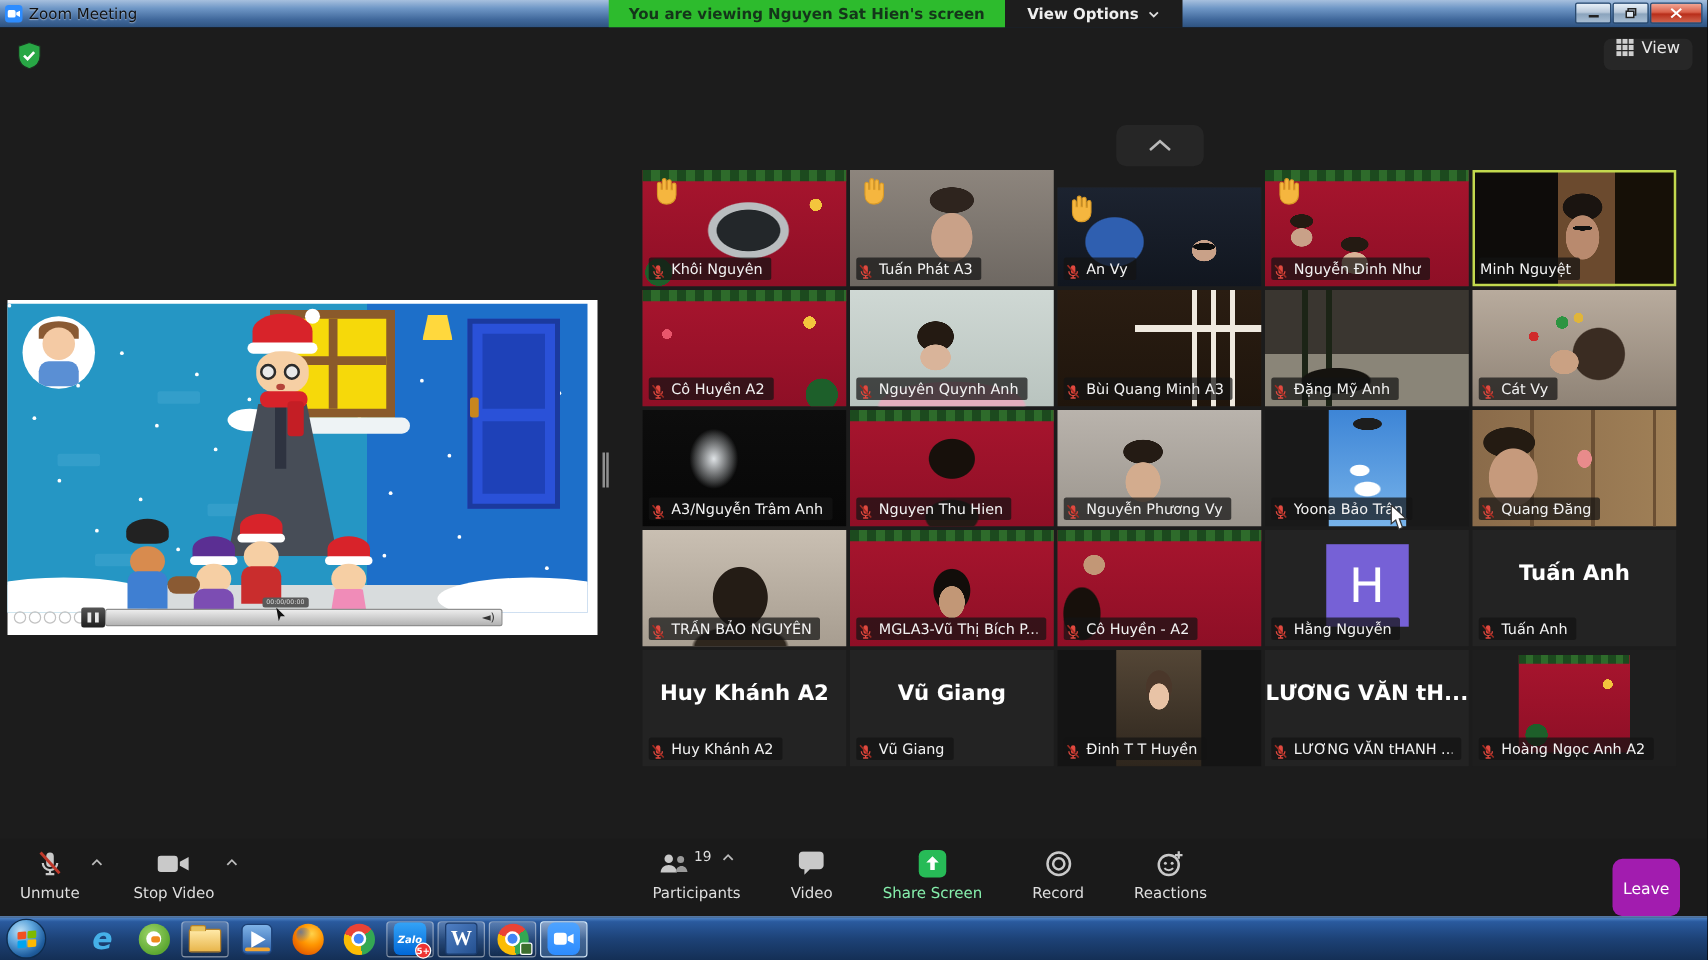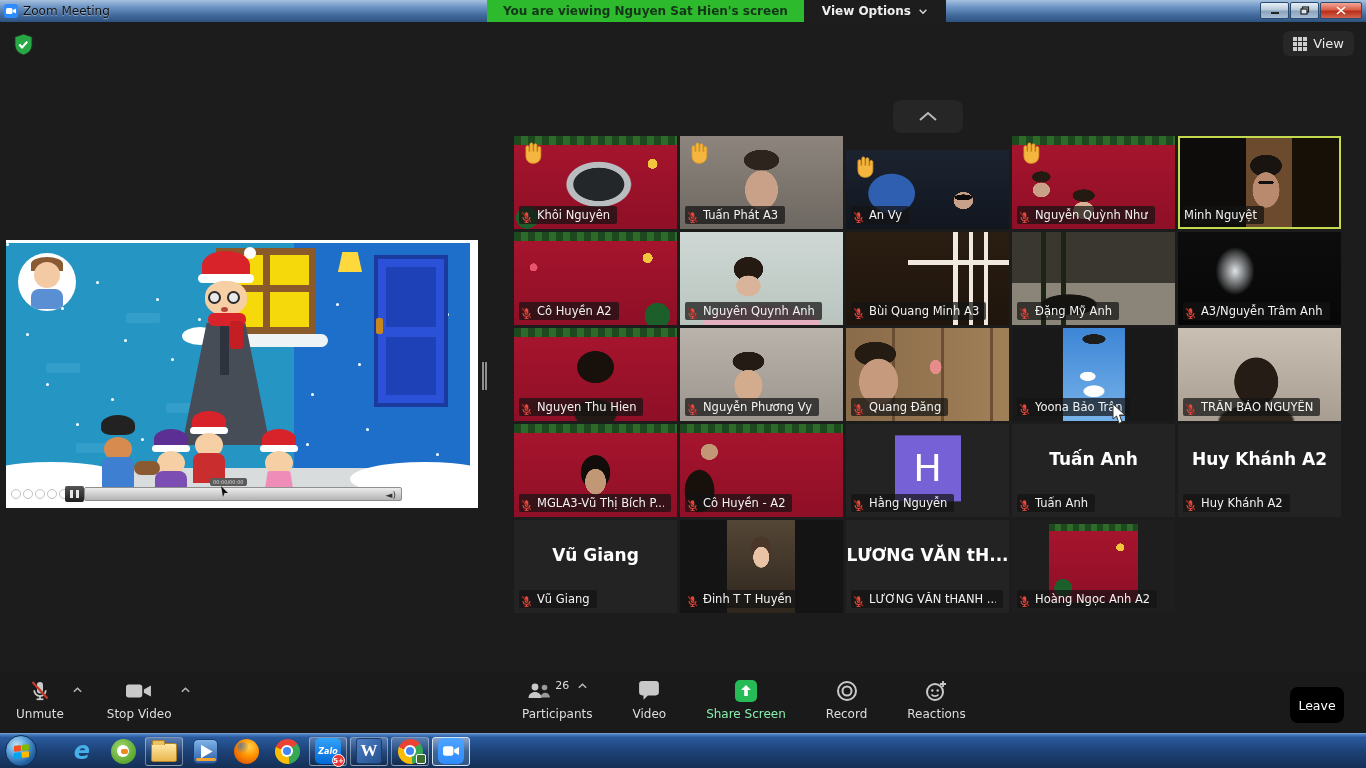--- a/index.html
+++ b/index.html
@@ -25,21 +25,21 @@
   .win-btn { width:29px; height:17px; border:1px solid #2a4a6e; border-radius:2px; margin-left:1px;
     background:linear-gradient(180deg,#e8f0f8 0%,#b9c9da 45%,#8ba4bd 55%,#a9bed4 100%);
     display:flex; align-items:center; justify-content:center; font-size:10px; color:#222; }
   .win-btn.close { width:42px; background:linear-gradient(180deg,#f2a695 0%,#d9604a 45%,#b82e1a 55%,#d1654f 100%); color:#fff; }
   .win-btn svg { width:10px; height:9px; }
 
   
   .stage { position:absolute; left:0; top:22px; width:1366px; height:711px; background:#1c1c1c; }
   .shield { position:absolute; left:13px; top:11px; width:21px; height:23px; }
   .view-btn { position:absolute; right:12px; top:9px; height:25px; background:#272727; border-radius:6px;
-    display:flex; align-items:center; gap:6px; padding:0 10px; color:#e8e8e8; font-size:13px; }
+    display:flex; align-items:flex-start; gap:6px; padding:0 10px; color:#e8e8e8; font-size:13px; }
   .collapse-btn { position:absolute; left:893px; top:78px; width:70px; height:33px; background:#262626;
     border-radius:8px; display:flex; align-items:center; justify-content:center; }
 
   
   .shared { position:absolute; left:6px; top:218px; width:472px; height:268px; background:#fff; }
   .cartoon { position:absolute; left:0; top:3px; width:464px; height:247px; overflow:hidden;
     background:linear-gradient(90deg,#2596c4 0 62%,#1d6fc9 62% 100%); }
   .brick { position:absolute; width:34px; height:10px; background:#3fa6cf; border-radius:2px; opacity:.55; }
   .snow { position:absolute; left:0; top:0; width:3px; height:3px; border-radius:50%; background:#fff;
     box-shadow:28px 22px #fff,55px 64px #fff,90px 38px #fff,118px 96px #fff,150px 55px #fff,
@@ -257,21 +257,21 @@
 
   
   .ztoolbar { position:absolute; left:0; bottom:0; width:100%; height:62px; background:#1a1a1a; }
   .tb-left { position:absolute; left:16px; top:7px; display:flex; align-items:flex-start; }
   .tb-item { display:flex; flex-direction:column; align-items:center; gap:3px; color:#dedede; font-size:12px; }
   .tb-item .ic { height:26px; display:flex; align-items:center; justify-content:center; }
   .tb-caret { margin:8px 10px 0 8px; }
   .tb-center { position:absolute; left:522px; top:7px; display:flex; align-items:flex-start; gap:40px; }
   .pcount { font-size:11px; color:#ddd; margin-left:3px; position:relative; top:-6px; }
   .share-item { color:#86efac; }
-  .leave-btn { position:absolute; right:22px; top:16px; width:54px; height:36px; background:#000000;
+  .leave-btn { position:absolute; right:22px; top:16px; width:54px; height:46px; background:#a21caf;
     border-radius:8px; color:#fff; font-size:12.5px; display:flex; align-items:center; justify-content:center;text-align:right; }
   .wtaskbar { position:absolute; left:0; top:733px; width:1366px; height:35px;
     background:linear-gradient(180deg,#4f85c8 0%,#2a5a9e 10%,#1d4277 50%,#142f55 100%);
     border-top:1px solid #6d9bd4; display:flex; align-items:center; }
   .start-orb { width:32px; height:32px; margin:0 8px 0 5px; border-radius:50%;
     background:radial-gradient(circle at 35% 30%, #bfe0f5 0%, #5ea6dd 35%, #1f5d9e 70%, #123c6b 100%);
     border:1px solid #0e2c4e; display:flex; align-items:center; justify-content:center; }
   .flag { width:15px; height:13px; display:grid; grid-template-columns:7px 7px; grid-auto-rows:6px; gap:1px; transform:skewY(-6deg); }
   .flag i { border-radius:1px; }
   .flag i:nth-child(1){background:#f25022;} .flag i:nth-child(2){background:#7fba00;}
@@ -535,21 +535,21 @@
     <div class="nameplate">
       <span class="mic-ic">
         <svg viewBox="0 0 16 16" width="13" height="13">
                 <path d="M8 1.5a2.2 2.2 0 012.2 2.2v4a2.2 2.2 0 01-4.4 0v-4A2.2 2.2 0 018 1.5z" fill="#e0493f"></path>
                 <path d="M3.8 7.5a4.2 4.2 0 008.4 0" stroke="#e0493f" fill="none" stroke-width="1.3"></path>
                 <line x1="8" y1="11.7" x2="8" y2="14" stroke="#e0493f" stroke-width="1.3"></line>
                 <line x1="5.5" y1="14" x2="10.5" y2="14" stroke="#e0493f" stroke-width="1.3"></line>
                 <line x1="2.5" y1="1.5" x2="13.5" y2="13.5" stroke="#9e2b22" stroke-width="1.6"></line>
               </svg>
       </span>
-      <span class="pname">Nguyễn Quỳnh Như</span>
+      <span class="pname">Nguyễn Đinh Như</span>
     </div>
   </div>
         <div class="tile v-woman-glasses active">
 
     <div class="nameplate">
 
       <span class="pname">Minh Nguyệt</span>
     </div>
   </div>
         <div class="tile v-xmas-card">
@@ -605,20 +605,35 @@
                 <path d="M8 1.5a2.2 2.2 0 012.2 2.2v4a2.2 2.2 0 01-4.4 0v-4A2.2 2.2 0 018 1.5z" fill="#e0493f"></path>
                 <path d="M3.8 7.5a4.2 4.2 0 008.4 0" stroke="#e0493f" fill="none" stroke-width="1.3"></path>
                 <line x1="8" y1="11.7" x2="8" y2="14" stroke="#e0493f" stroke-width="1.3"></line>
                 <line x1="5.5" y1="14" x2="10.5" y2="14" stroke="#e0493f" stroke-width="1.3"></line>
                 <line x1="2.5" y1="1.5" x2="13.5" y2="13.5" stroke="#9e2b22" stroke-width="1.6"></line>
               </svg>
       </span>
       <span class="pname">Đặng Mỹ Anh</span>
     </div>
   </div>
+        <div class="tile v-girl-reindeer">
+
+    <div class="nameplate">
+      <span class="mic-ic">
+        <svg viewBox="0 0 16 16" width="13" height="13">
+                <path d="M8 1.5a2.2 2.2 0 012.2 2.2v4a2.2 2.2 0 01-4.4 0v-4A2.2 2.2 0 018 1.5z" fill="#e0493f"></path>
+                <path d="M3.8 7.5a4.2 4.2 0 008.4 0" stroke="#e0493f" fill="none" stroke-width="1.3"></path>
+                <line x1="8" y1="11.7" x2="8" y2="14" stroke="#e0493f" stroke-width="1.3"></line>
+                <line x1="5.5" y1="14" x2="10.5" y2="14" stroke="#e0493f" stroke-width="1.3"></line>
+                <line x1="2.5" y1="1.5" x2="13.5" y2="13.5" stroke="#9e2b22" stroke-width="1.6"></line>
+              </svg>
+      </span>
+      <span class="pname">Cát Vy</span>
+    </div>
+  </div>
         <div class="tile v-dark-blob">
 
     <div class="nameplate">
       <span class="mic-ic">
         <svg viewBox="0 0 16 16" width="13" height="13">
                 <path d="M8 1.5a2.2 2.2 0 012.2 2.2v4a2.2 2.2 0 01-4.4 0v-4A2.2 2.2 0 018 1.5z" fill="#e0493f"></path>
                 <path d="M3.8 7.5a4.2 4.2 0 008.4 0" stroke="#e0493f" fill="none" stroke-width="1.3"></path>
                 <line x1="8" y1="11.7" x2="8" y2="14" stroke="#e0493f" stroke-width="1.3"></line>
                 <line x1="5.5" y1="14" x2="10.5" y2="14" stroke="#e0493f" stroke-width="1.3"></line>
                 <line x1="2.5" y1="1.5" x2="13.5" y2="13.5" stroke="#9e2b22" stroke-width="1.6"></line>
@@ -650,48 +665,48 @@
                 <path d="M8 1.5a2.2 2.2 0 012.2 2.2v4a2.2 2.2 0 01-4.4 0v-4A2.2 2.2 0 018 1.5z" fill="#e0493f"></path>
                 <path d="M3.8 7.5a4.2 4.2 0 008.4 0" stroke="#e0493f" fill="none" stroke-width="1.3"></path>
                 <line x1="8" y1="11.7" x2="8" y2="14" stroke="#e0493f" stroke-width="1.3"></line>
                 <line x1="5.5" y1="14" x2="10.5" y2="14" stroke="#e0493f" stroke-width="1.3"></line>
                 <line x1="2.5" y1="1.5" x2="13.5" y2="13.5" stroke="#9e2b22" stroke-width="1.6"></line>
               </svg>
       </span>
       <span class="pname">Nguyễn Phương Vy</span>
     </div>
   </div>
+        <div class="tile v-sky-portrait">
+
+    <div class="nameplate">
+      <span class="mic-ic">
+        <svg viewBox="0 0 16 16" width="13" height="13">
+                <path d="M8 1.5a2.2 2.2 0 012.2 2.2v4a2.2 2.2 0 01-4.4 0v-4A2.2 2.2 0 018 1.5z" fill="#e0493f"></path>
+                <path d="M3.8 7.5a4.2 4.2 0 008.4 0" stroke="#e0493f" fill="none" stroke-width="1.3"></path>
+                <line x1="8" y1="11.7" x2="8" y2="14" stroke="#e0493f" stroke-width="1.3"></line>
+                <line x1="5.5" y1="14" x2="10.5" y2="14" stroke="#e0493f" stroke-width="1.3"></line>
+                <line x1="2.5" y1="1.5" x2="13.5" y2="13.5" stroke="#9e2b22" stroke-width="1.6"></line>
+              </svg>
+      </span>
+      <span class="pname">Yoona Bảo Trân</span>
+    </div>
+  </div>
         <div class="tile v-boy-wood">
 
     <div class="nameplate">
       <span class="mic-ic">
         <svg viewBox="0 0 16 16" width="13" height="13">
                 <path d="M8 1.5a2.2 2.2 0 012.2 2.2v4a2.2 2.2 0 01-4.4 0v-4A2.2 2.2 0 018 1.5z" fill="#e0493f"></path>
                 <path d="M3.8 7.5a4.2 4.2 0 008.4 0" stroke="#e0493f" fill="none" stroke-width="1.3"></path>
                 <line x1="8" y1="11.7" x2="8" y2="14" stroke="#e0493f" stroke-width="1.3"></line>
                 <line x1="5.5" y1="14" x2="10.5" y2="14" stroke="#e0493f" stroke-width="1.3"></line>
                 <line x1="2.5" y1="1.5" x2="13.5" y2="13.5" stroke="#9e2b22" stroke-width="1.6"></line>
               </svg>
       </span>
       <span class="pname">Quang Đăng</span>
-    </div>
-  </div>
-        <div class="tile v-sky-portrait">
-
-    <div class="nameplate">
-      <span class="mic-ic">
-        <svg viewBox="0 0 16 16" width="13" height="13">
-                <path d="M8 1.5a2.2 2.2 0 012.2 2.2v4a2.2 2.2 0 01-4.4 0v-4A2.2 2.2 0 018 1.5z" fill="#e0493f"></path>
-                <path d="M3.8 7.5a4.2 4.2 0 008.4 0" stroke="#e0493f" fill="none" stroke-width="1.3"></path>
-                <line x1="8" y1="11.7" x2="8" y2="14" stroke="#e0493f" stroke-width="1.3"></line>
-                <line x1="5.5" y1="14" x2="10.5" y2="14" stroke="#e0493f" stroke-width="1.3"></line>
-                <line x1="2.5" y1="1.5" x2="13.5" y2="13.5" stroke="#9e2b22" stroke-width="1.6"></line>
-              </svg>
-      </span>
-      <span class="pname">Yoona Bảo Trân</span>
     </div>
   </div>
         <div class="tile v-back-head">
 
     <div class="nameplate">
       <span class="mic-ic">
         <svg viewBox="0 0 16 16" width="13" height="13">
                 <path d="M8 1.5a2.2 2.2 0 012.2 2.2v4a2.2 2.2 0 01-4.4 0v-4A2.2 2.2 0 018 1.5z" fill="#e0493f"></path>
                 <path d="M3.8 7.5a4.2 4.2 0 008.4 0" stroke="#e0493f" fill="none" stroke-width="1.3"></path>
                 <line x1="8" y1="11.7" x2="8" y2="14" stroke="#e0493f" stroke-width="1.3"></line>
@@ -882,21 +897,21 @@
 
       <div class="tb-center">
         <div class="tb-item">
           <span class="ic">
             <svg width="26" height="20" viewBox="0 0 26 18">
               <circle cx="9" cy="5" r="3.4" fill="#c9c9c9"></circle>
                 <path d="M2.5 16c0-3.6 2.9-6 6.5-6s6.5 2.4 6.5 6z" fill="#c9c9c9"></path>
               <circle cx="18.5" cy="5.5" r="2.8" fill="#9a9a9a"></circle>
                 <path d="M14.5 15.5c.4-3 2.3-4.8 4.8-4.8 2.4 0 4.3 1.8 4.7 4.8z" fill="#9a9a9a"></path>
             </svg>
-            <span class="pcount">26</span>
+            <span class="pcount">19</span>
             <svg width="11" height="8" viewBox="0 0 12 8" style="margin:0 0 10px 8px;">
                 <path d="M2 6l4-4 4 4" stroke="#bbb" stroke-width="1.6" fill="none"></path>
               </svg>
           </span>
           <span>Participants</span>
         </div>
         <div class="tb-item">
           <span class="ic">
             <svg width="22" height="20" viewBox="0 0 20 18">
                 <path d="M1 3a3 3 0 013-3h12a3 3 0 013 3v7a3 3 0 01-3 3H9l-4 4v-4H4a3 3 0 01-3-3z" fill="#c9c9c9"></path>

